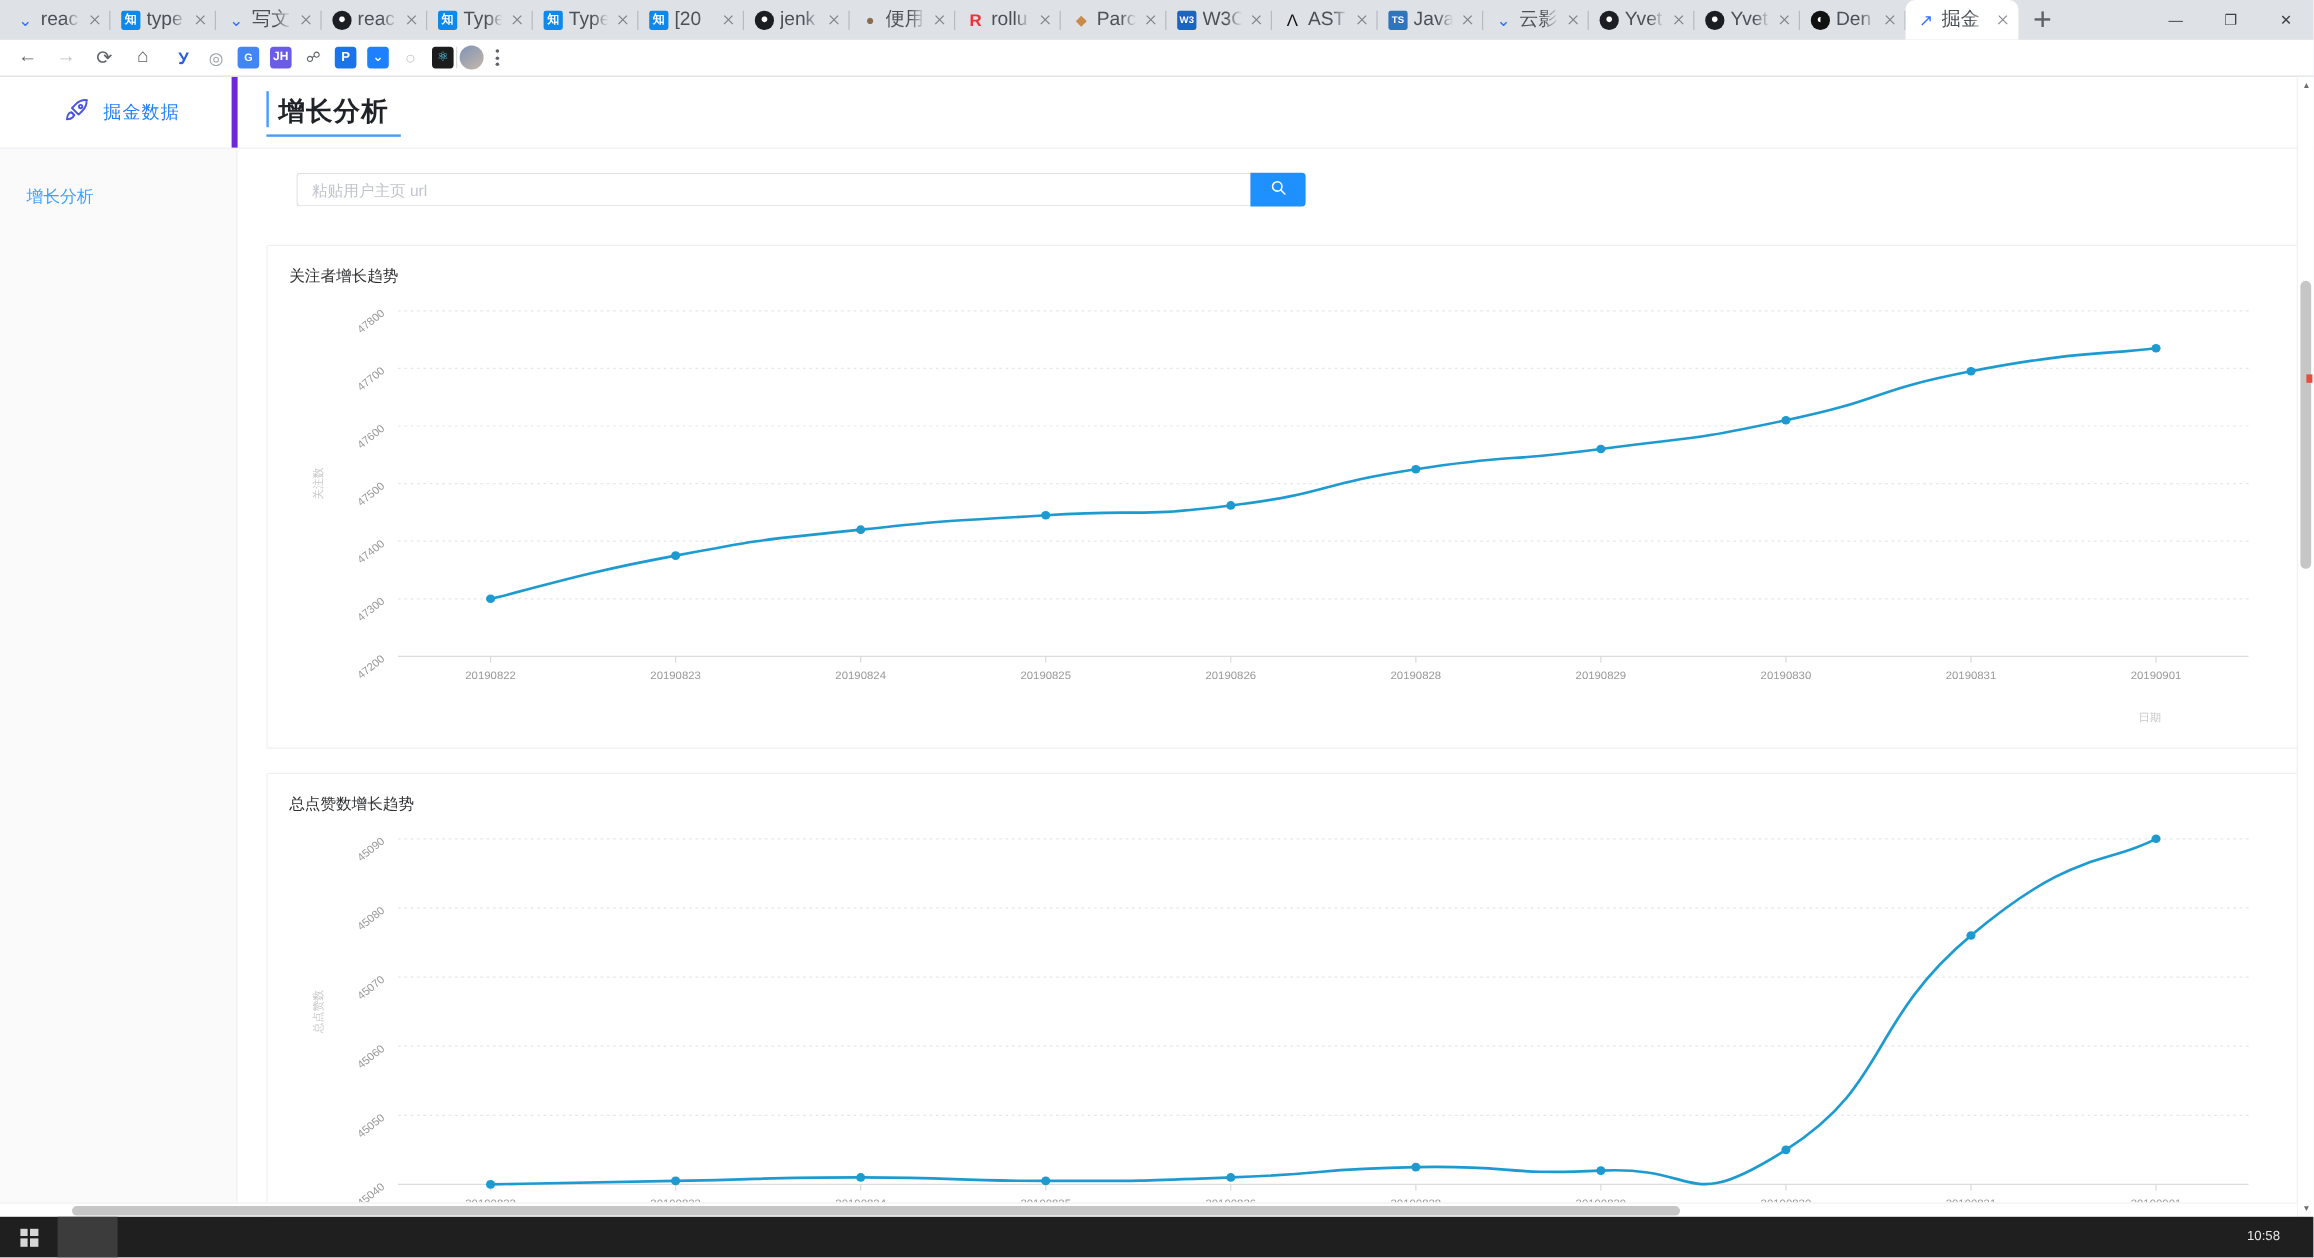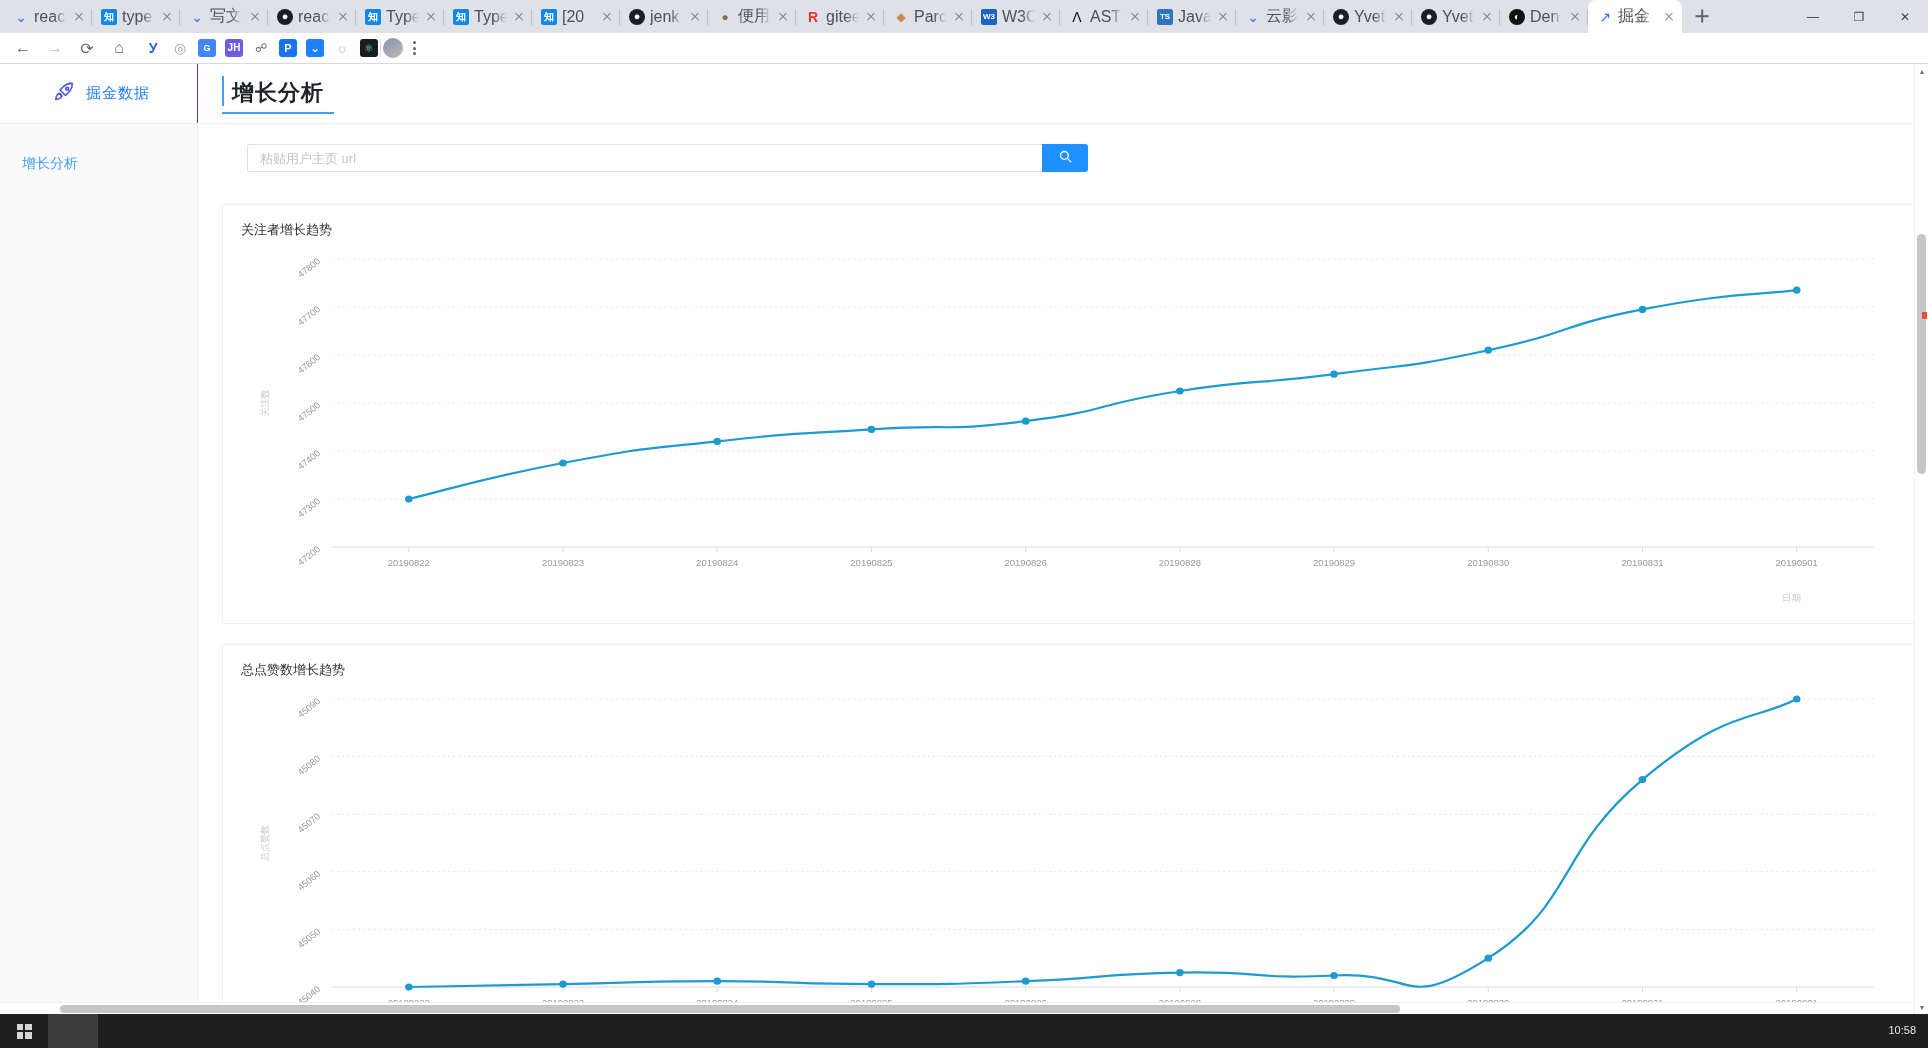--- a/index.html
+++ b/index.html
@@ -98,21 +98,21 @@
   .kebab { width:18px; display:flex; flex-direction:column; align-items:center; gap:2.5px; }
   .kebab i { width:3px; height:3px; border-radius:50%; background:#5f6368; display:block; }
 
   
   .viewport { flex:1 1 auto; background:#fff; display:flex; position:relative; overflow:hidden; }
   .page { flex:1 1 auto; display:flex; flex-direction:column; }
 
   .app-head { height:60px; display:flex; background:#fff; border-bottom:1px solid #ebeef5; flex:0 0 60px; }
   .brand {
     width:198px; flex:0 0 198px; display:flex; align-items:center; gap:10px; padding-left:52px;
-    border-right:1px solid #6d28d9;
+    border-right:5px solid #6d28d9;
   }
   .brand-icon { color:#4a54e1; font-size:22px; line-height:1; }
   .brand-text { font-size:15px; color:#1e80ff; letter-spacing:1px; }
   .page-title-wrap { display:flex; align-items:center; padding-left:24px; position:relative; }
   .page-title {
     font-size:22px; font-weight:bold; color:#1f2329; letter-spacing:1px;
     padding:4px 10px 6px 10px; position:relative;
   }
   .page-title::before {
     content:""; position:absolute; left:0; top:2px; width:2px; height:30px; background:#409eff;
@@ -174,21 +174,21 @@
   .red-mark { position:absolute; right:1px; top:248px; width:5px; height:7px; background:#e74c3c; }
 
   
   .taskbar {
     height:34px; background:#1f1f1f; display:flex; align-items:center; position:relative; flex:0 0 34px;
   }
   .tb-start { width:48px; height:34px; display:flex; align-items:center; justify-content:center; }
   .tb-win { width:15px; height:15px; display:grid; grid-template-columns:1fr 1fr; grid-template-rows:1fr 1fr; gap:2px; }
   .tb-win i { background:#d6d6d6; display:block; }
   .tb-active { width:50px; height:34px; background:#3c3c3c; }
-  .tb-clock { position:absolute; right:12px; color:#e6e6e6; font-size:11px; text-align:right; line-height:1.25; }
+  .tb-clock { position:absolute; right:28px; color:#e6e6e6; font-size:11px; text-align:right; line-height:1.25; }
 </style>
 </head>
 <body>
 
 <div class="browser">
 
   <div class="tabstrip">
     <div id="tabs-host" style="display:flex; align-items:flex-end;">
         <div class="tab">
           <span class="tab-fav fav-juejin">⌄</span>
@@ -230,21 +230,21 @@
           <span class="tab-title">jenk</span>
           <span class="tab-close"></span>
         </div>
         <div class="tab">
           <span class="tab-fav fav-bijia">●</span>
           <span class="tab-title">便用</span>
           <span class="tab-close"></span>
         </div>
         <div class="tab">
           <span class="tab-fav fav-rollup">R</span>
-          <span class="tab-title">gitee</span>
+          <span class="tab-title">rollu</span>
           <span class="tab-close"></span>
         </div>
         <div class="tab">
           <span class="tab-fav fav-parcel">◆</span>
           <span class="tab-title">Parc</span>
           <span class="tab-close"></span>
         </div>
         <div class="tab">
           <span class="tab-fav fav-w3c">W3</span>
           <span class="tab-title">W3C</span>

